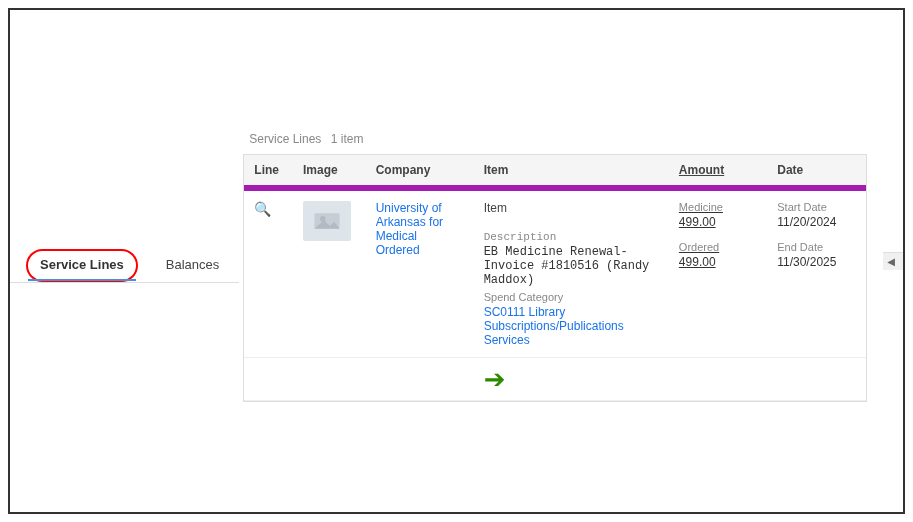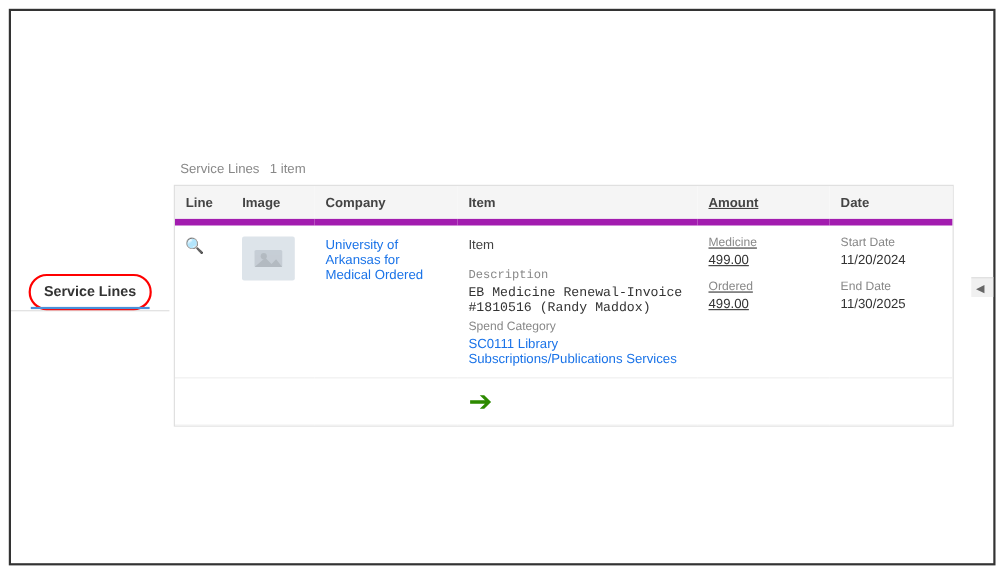--- a/index.html
+++ b/index.html
@@ -193,20 +193,23 @@
     }
   </style>
 </head>
 <body>
 
 <div class="outer-border">
 
   <div class="tabs">
     <div class="tab active tab-service-lines">
       <span>Service Lines</span>
+    </div>
+    <div class="tab">
+      <span>Balances</span>
     </div>
   </div>
 
   <div class="content">
     <div class="section-title">
       <span>Service Lines</span>
       <span>1 item</span>
     </div>
 
     <div class="table-wrapper">

